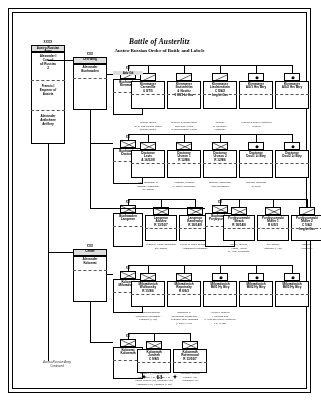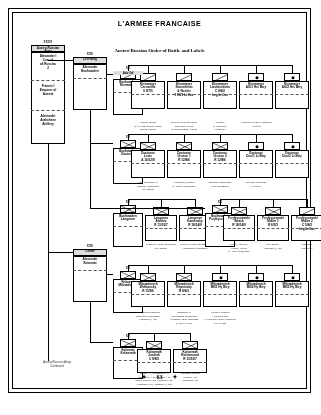--- a/index.html
+++ b/index.html
@@ -38,21 +38,21 @@
   .contd{position:absolute;text-align:center;font-size:3px;line-height:3.6px;
          font-style:italic;color:#333;}
 </style>
 </head>
 <body>
 
 <div id="page">
   <div id="sheet">
     <div id="inner"></div>
 
-    <div class="hdr hdr-main">L'ARMEE FRANCAISE</div>
+    <div class="hdr hdr-title">Battle of Austerlitz</div>
     <div class="hdr hdr-sub">Austro-Russian Order of Battle and Labels</div>
 
     <div id="diagram">
         <div class="ech" style="left: 22px; top: 31.8px; width: 34px; white-space: pre-line;">XXXX</div>
         <div class="unit" style="left: 22px; top: 36px; width: 34px; height: 7px; background: rgb(221, 221, 221);"></div>
         <div class="ubody" style="left: 22px; top: 36.5px; width: 34px; font-size: 3px; line-height: 3.2px; white-space: pre-line;">Austro-Russian
 Army</div>
         <div class="unit" style="left: 22px; top: 43px; width: 34px; height: 92px;"></div>
         <div class="ubody" style="left: 22px; top: 45px; width: 34px; white-space: pre-line;">Alexander I
 Czar of

